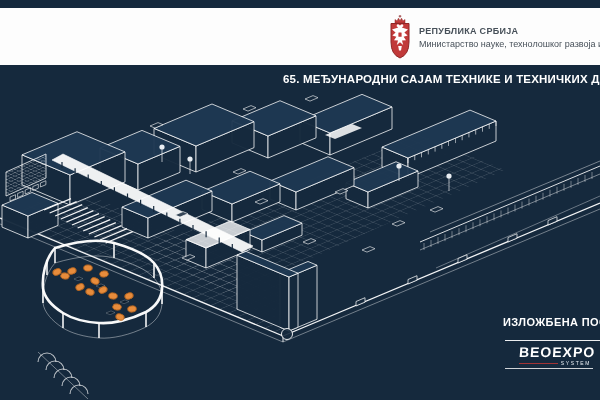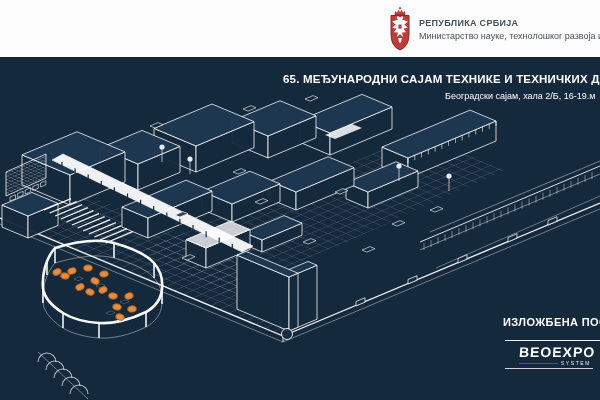--- a/index.html
+++ b/index.html
@@ -3,21 +3,21 @@
 <meta charset="utf-8">
 <style>
   html,body{margin:0;padding:0;background:#222;}
   .stage{
     position:relative;width:600px;height:400px;overflow:hidden;
     background:var(--background,#15293d);
     font-family:"Liberation Sans","DejaVu Sans",sans-serif;
   }
   #plan{position:absolute;left:0;top:0;width:600px;height:400px;display:block;}
   .topbar{
-    position:absolute;left:0;top:0;width:600px;height:57px;
+    position:absolute;left:0;top:8px;width:600px;height:57px;
     background:var(--header_bg,#fdfdfd);
   }
   .arms-wrap{position:absolute;left:387px;top:6px;display:flex;gap:6px;align-items:flex-start;width:320px;}
   .arms{width:26px;height:46px;flex:0 0 auto;}
   .gov-text{padding-top:12px;color:var(--header_text,#475059);white-space:nowrap;}
   .gov1{font-size:9px;letter-spacing:.3px;margin-bottom:3px;font-weight:bold;}
   .gov2{font-size:9px;}
   .title{
     position:absolute;left:283px;top:73px;color:var(--title_text,#fff);
     font-size:11.5px;font-weight:bold;letter-spacing:.2px;white-space:nowrap;
@@ -271,21 +271,20 @@
         <rect x="11.4" y="18.6" width="3.2" height="4.2" rx="0.5" style="fill:var(--shield_red,#c13a3a)"></rect>
       </svg>
       <div class="gov-text">
         <div class="gov1">РЕПУБЛИКА СРБИЈА</div>
         <div class="gov2">Министарство науке, технолошког развоја и ин</div>
       </div>
     </div>
   </header>
 
   <div class="title">65. МЕЂУНАРОДНИ САЈАМ ТЕХНИКЕ И ТЕХНИЧКИХ ДОСТИГ</div>
-  <div class="subtitle">Београдски сајам, хала 2/Б, 16-19.м</div>
 
   <div class="exhibit-label">ИЗЛОЖБЕНА ПОСТ</div>
   <div class="rule rule-top"></div>
   <div class="brand">
     <div class="brand-main">BEOEXPO</div>
     <div class="brand-sub-row">
       <span class="brand-red-line"></span>
       <span class="brand-sub">SYSTEM</span>
     </div>
   </div>

